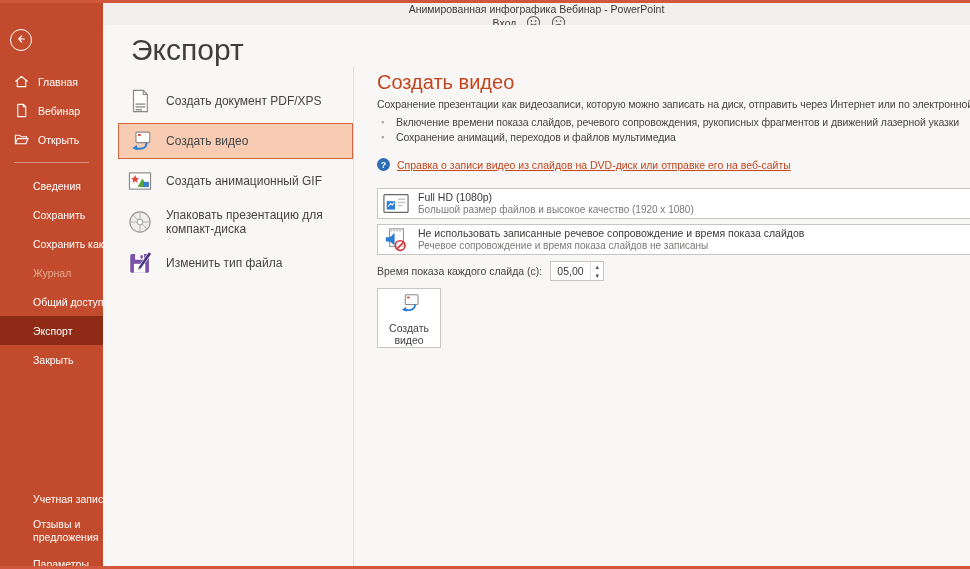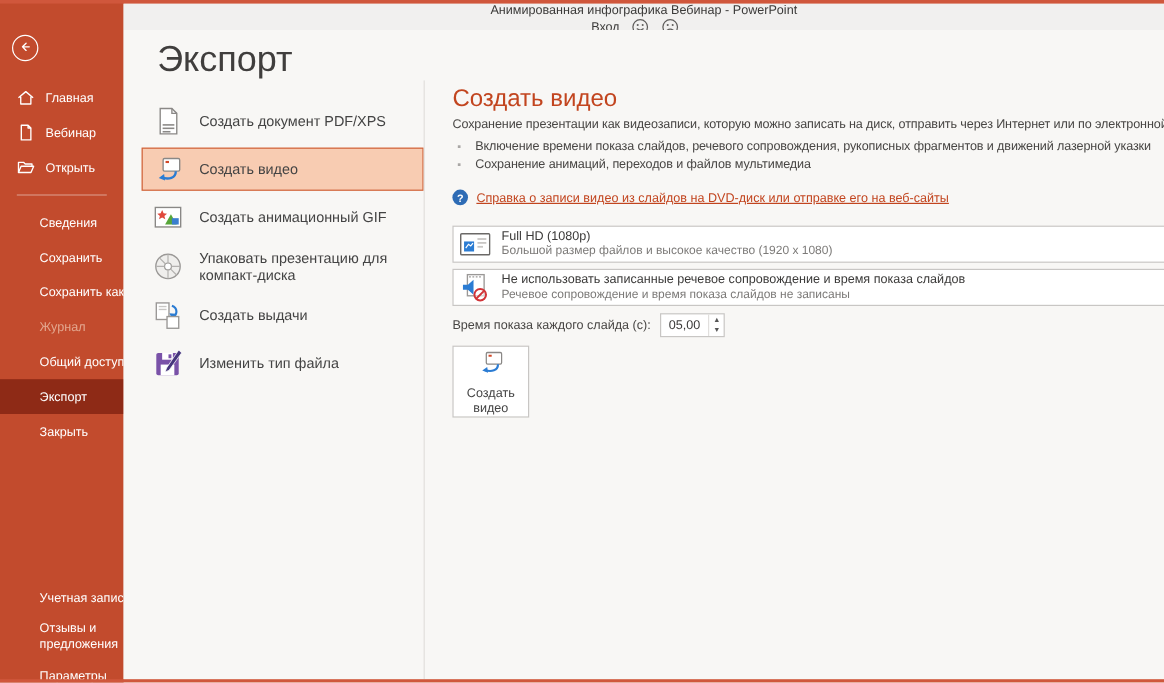--- a/index.html
+++ b/index.html
@@ -227,33 +227,20 @@
           <span class="micon">
             <svg width="26" height="26" viewBox="0 0 32 32">
                 <circle cx="16" cy="16" r="12.5" fill="#efeeec" stroke="#9a9896" stroke-width="1.4"></circle>
                 <circle cx="16" cy="16" r="3.5" fill="#fff" stroke="#9a9896" stroke-width="1.2"></circle>
                 <path d="M16 3.5 V12.5 M16 19.5 V28.5 M4 16 H12.5 M19.5 16 H28.5 M7.2 7.2 L13.5 13.5 M18.5 18.5 L24.8 24.8" stroke="#b3b1af" stroke-width="1.2"></path>
               </svg>
           </span>
           <span class="mlabel">Упаковать презентацию для компакт-диска</span>
         </div>
 
-        <div class="menu-item">
-          <span class="micon">
-            <svg width="26" height="26" viewBox="0 0 32 32">
-                <rect x="4" y="3" width="13" height="17" fill="#fff" stroke="#9a9896" stroke-width="1.4"></rect>
-                <rect x="6.5" y="6" width="8" height="1.4" fill="#c8c6c4"></rect>
-                <rect x="6.5" y="9" width="8" height="1.4" fill="#c8c6c4"></rect>
-                <path d="M20 6 C26 8 26 15 21 17" fill="none" stroke="#2b7cd3" stroke-width="2.2"></path>
-                <path d="M23.5 14 L20 19.5 L17.5 13.5 Z" fill="#2b7cd3"></path>
-                <rect x="15" y="17" width="12" height="12" fill="#fff" stroke="#9a9896" stroke-width="1.4"></rect>
-              </svg>
-          </span>
-          <span class="mlabel">Создать выдачи</span>
-        </div>
 
         <div class="menu-item">
           <span class="micon">
             <svg width="26" height="26" viewBox="0 0 32 32">
                 <rect x="4" y="5" width="23" height="23" rx="2" fill="#7a52a8"></rect>
                 <rect x="10" y="5" width="11" height="7" fill="#fff"></rect>
                 <rect x="16.5" y="6.5" width="3" height="4" fill="#7a52a8"></rect>
                 <rect x="8.5" y="17" width="14" height="11" fill="#fff"></rect>
                 <path d="M27 2 L30 5 L17 23 L13 24.5 L14.5 20.5 Z" fill="#46357c" stroke="#fff" stroke-width=".8"></path>
               </svg>

